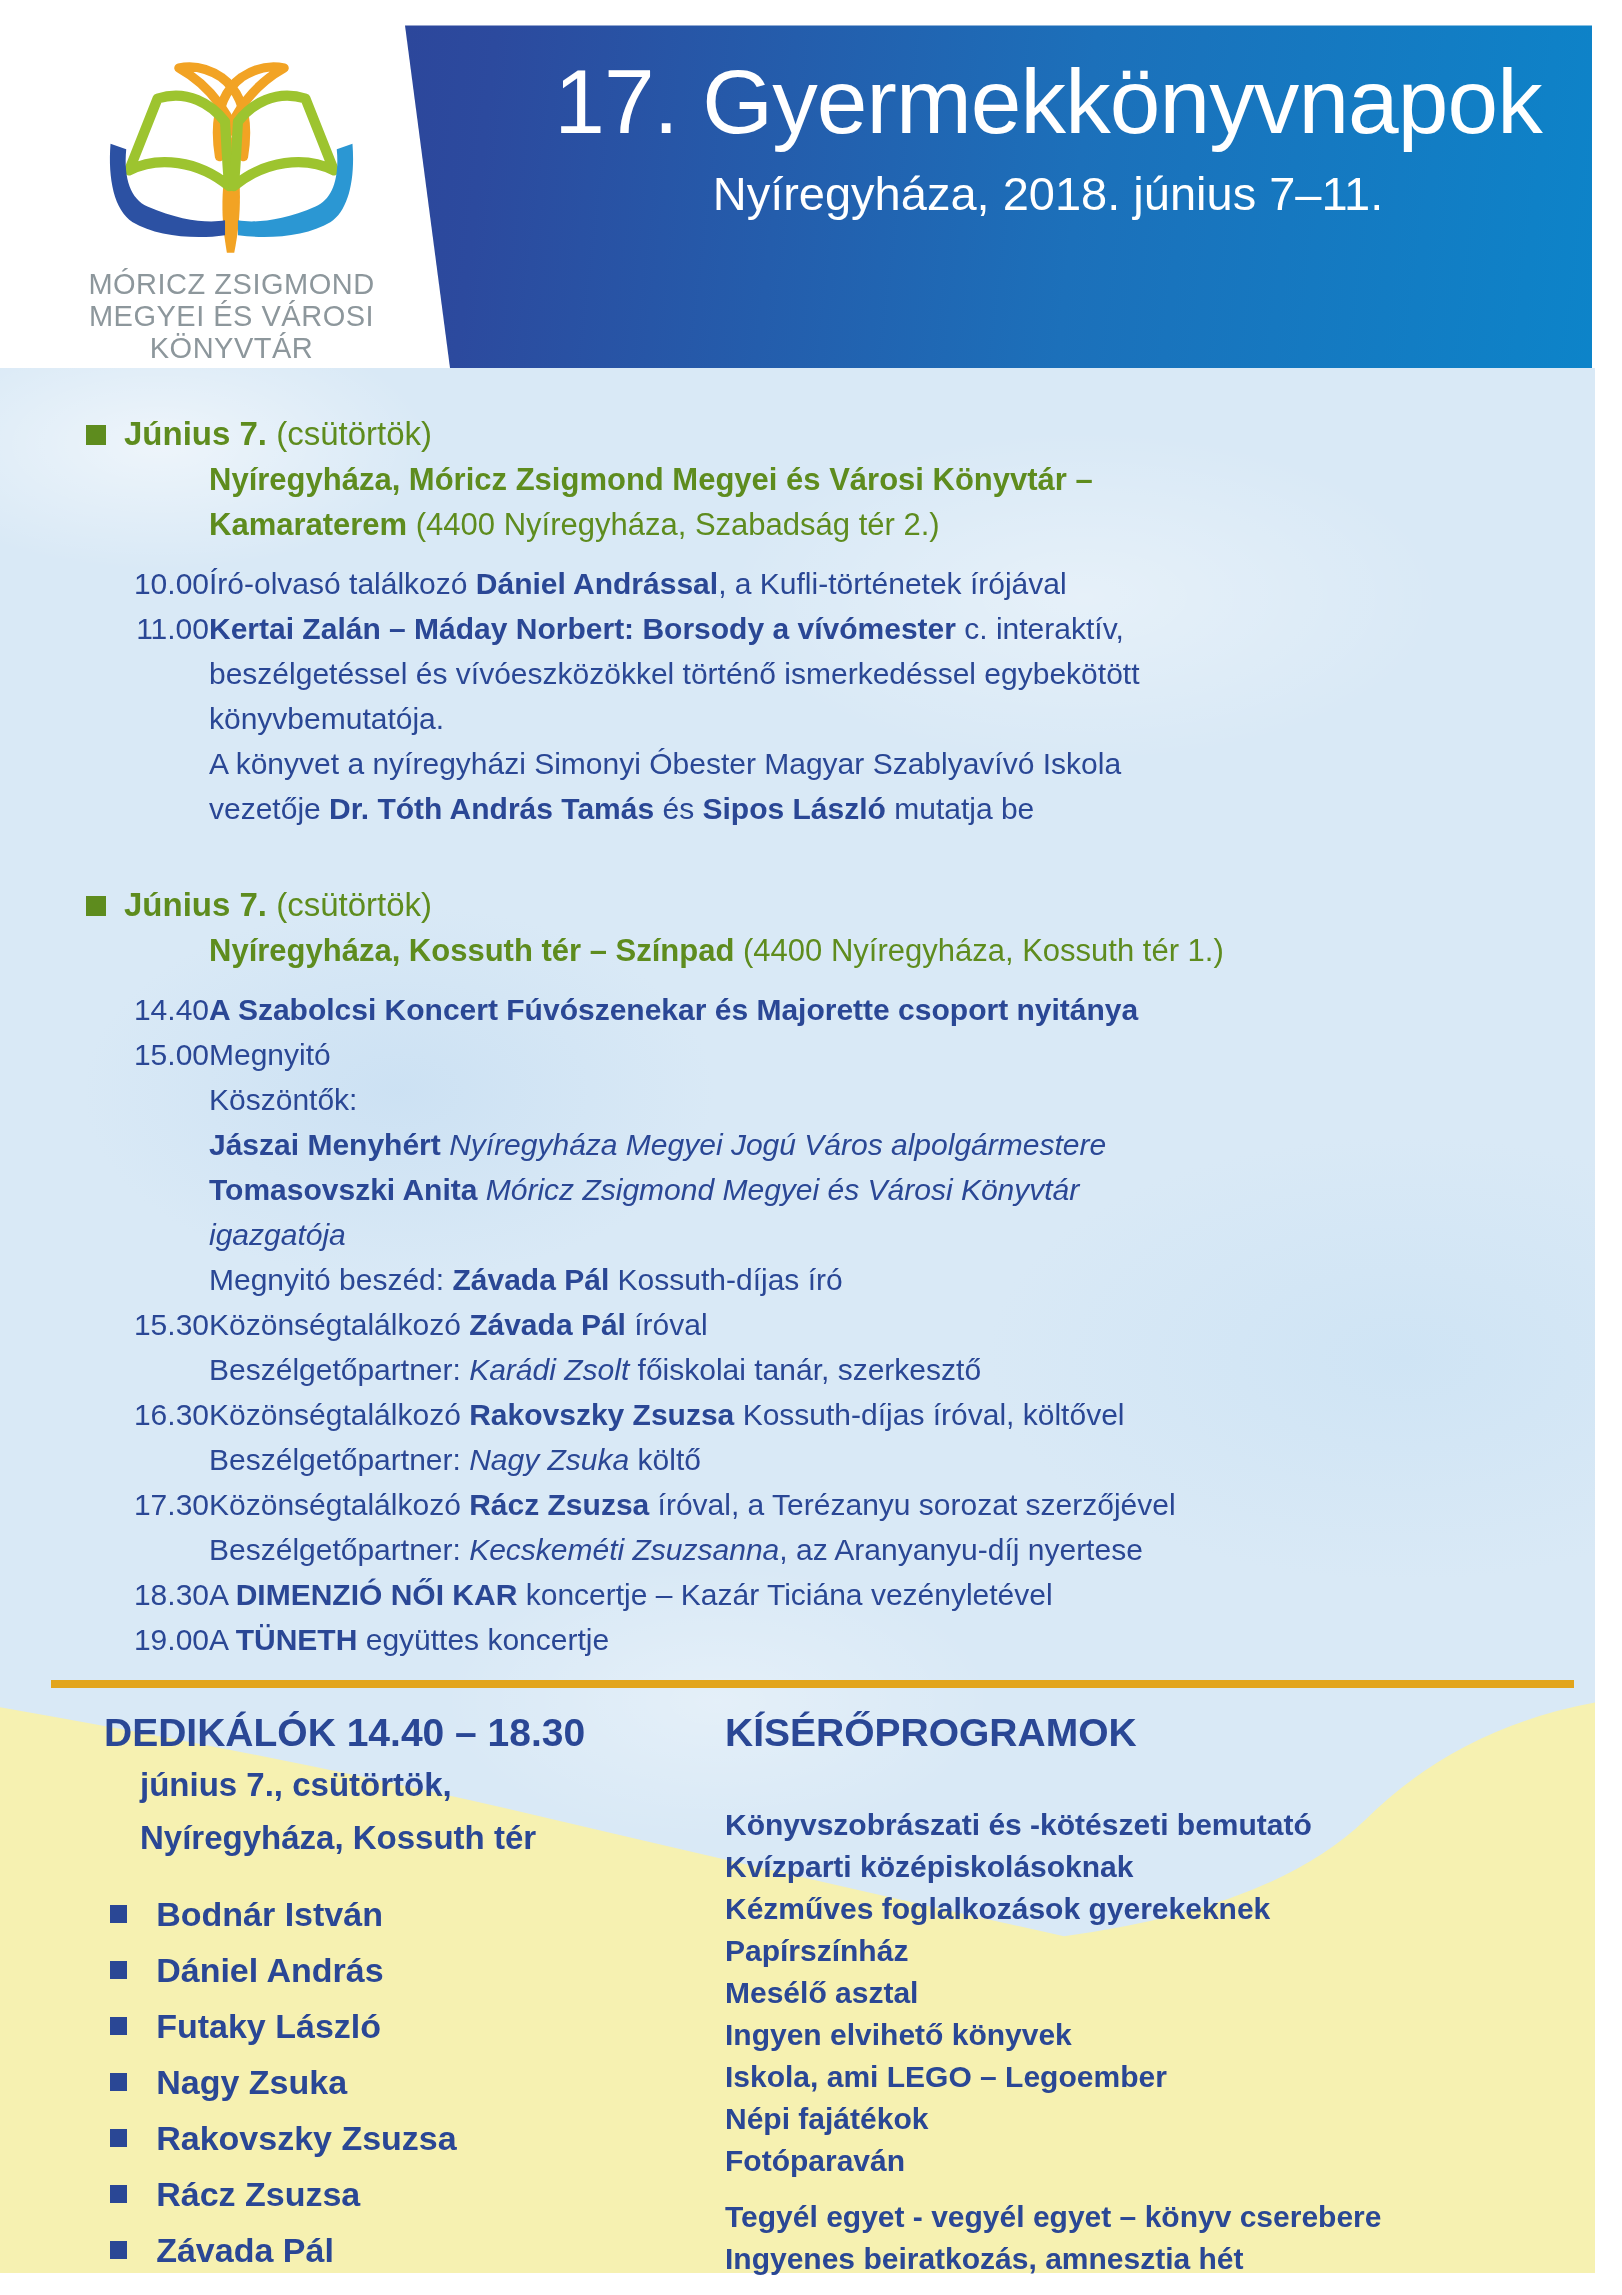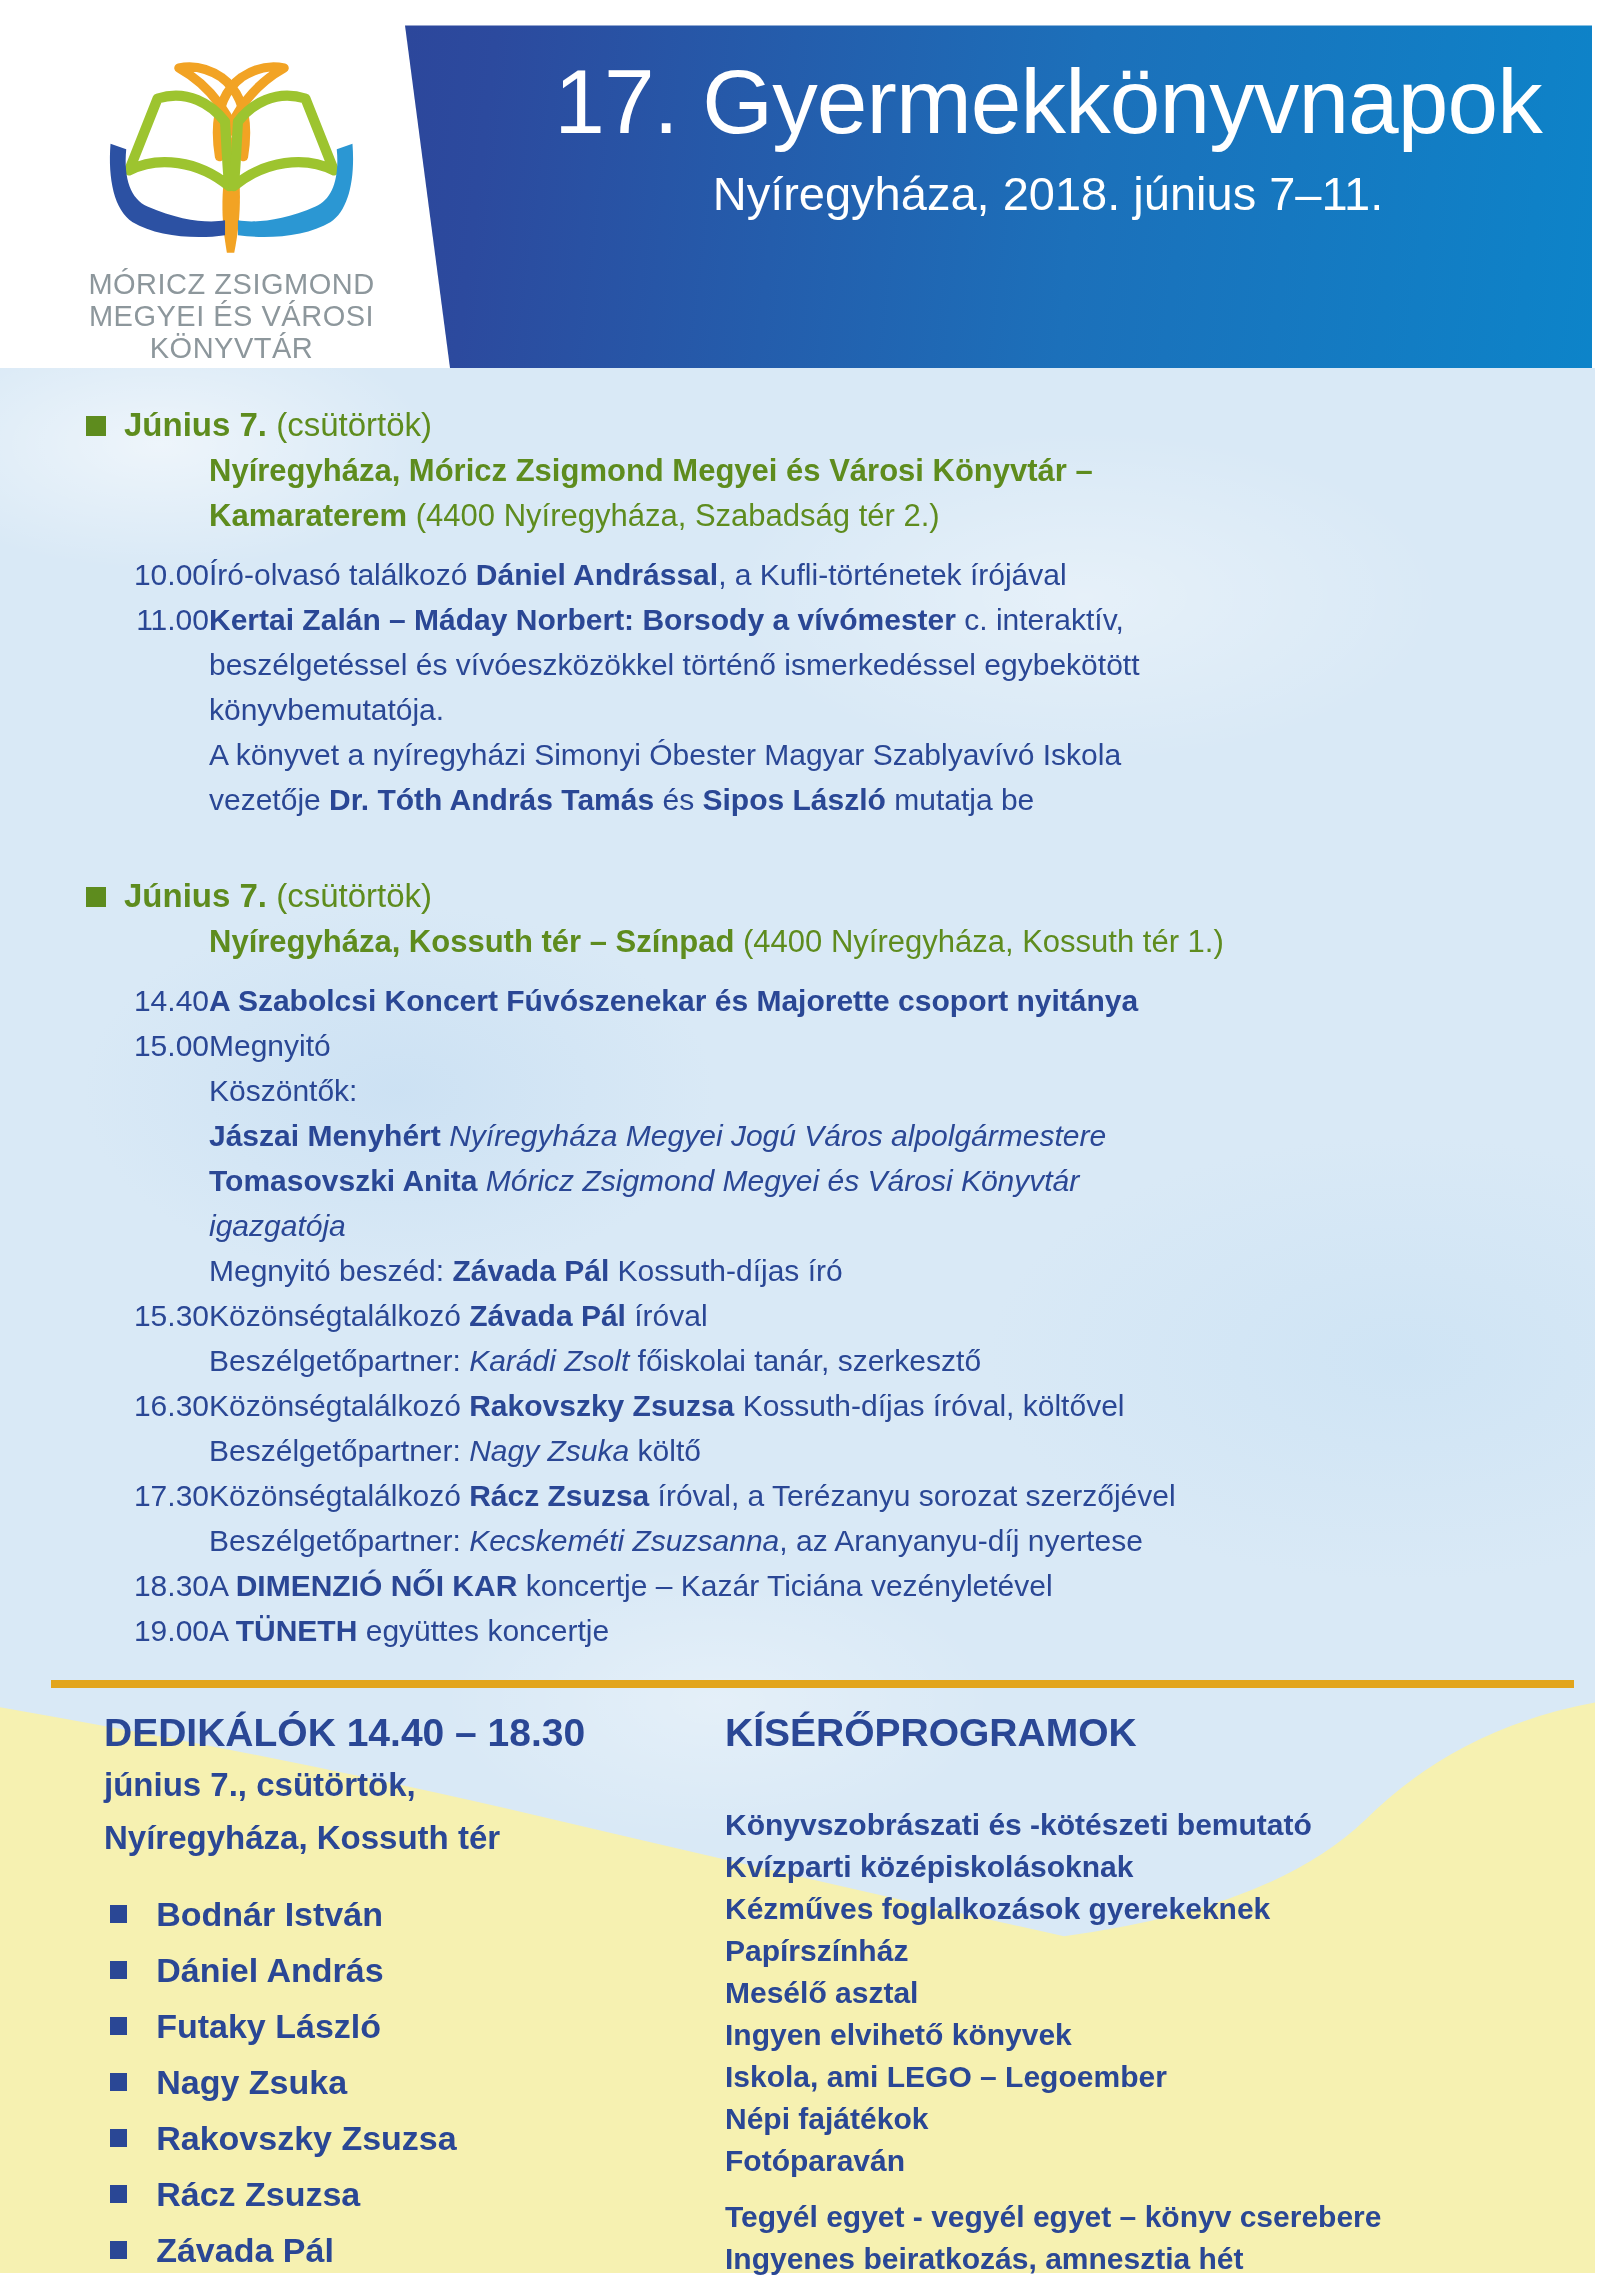--- a/index.html
+++ b/index.html
@@ -27,37 +27,37 @@
       radial-gradient(ellipse 509px 301px at 25% 38%, rgba(189,216,240,.45), transparent 62%),
       radial-gradient(ellipse 694px 370px at 88% 52%, rgba(197,223,243,.5), transparent 60%),
       radial-gradient(ellipse 463px 231px at 45% 70%, rgba(255,255,255,.3), transparent 60%),
       #d9e9f6;}
   .wash svg{position:absolute;left:0;top:0;}
 
   
   .divider{position:absolute;left:51px;top:1680px;width:1523px;height:8.3px;background:#e2a51d;}
 
   
-  .program{position:absolute;left:86px;top:402px;width:1499px;color:#2a4795;font-size:30px;}
+  .program{position:absolute;left:86px;top:411px;width:1499px;color:#2a4795;font-size:30px;}
   .sec+.sec{margin-top:51px;}
   .sec-head{font-size:33px;line-height:46px;color:#5e8c1e;white-space:nowrap;}
   .sec-head .bullet{display:inline-block;width:20.4px;height:20.4px;background:#5e8c1e;margin-right:17.6px;}
   .loc-block{margin-left:123px;margin-bottom:14px;color:#5e8c1e;font-size:31px;line-height:45px;}
   .loc-block div{white-space:nowrap;}
   .ev{display:flex;}
   .ev .time{flex:none;width:123px;line-height:45px;text-align:right;}
   .ev .content{flex:1;}
   .ev .content div{line-height:45px;white-space:nowrap;}
   .bold{font-weight:bold;}
   .italic{font-style:italic;}
 
   
   .dedik{position:absolute;left:104px;top:1707px;width:615px;color:#2a4795;}
   .dedik .hd{font-size:39px;font-weight:bold;line-height:51px;white-space:nowrap;}
-  .dedik .sub{font-size:33px;font-weight:bold;line-height:53px;white-space:nowrap;}
+  .dedik .sub{font-size:33px;font-weight:bold;line-height:53px;white-space:nowrap;margin-left:36px;}
   .names{margin-top:22px;}
   .name-row{display:flex;align-items:center;height:56px;font-size:34px;font-weight:bold;white-space:nowrap;}
   .name-row .sq{flex:none;width:17.6px;height:17.6px;background:#2a4795;margin:0 29px 0 5.6px;}
 
   .side{position:absolute;left:725px;top:1707px;width:870px;color:#2a4795;}
   .side .hd{font-size:39px;font-weight:bold;line-height:51px;margin-bottom:46px;white-space:nowrap;}
   .side-item{font-size:30px;font-weight:bold;line-height:42px;white-space:nowrap;}
   .side-item.gap{margin-top:14px;}
 </style>
 </head>

